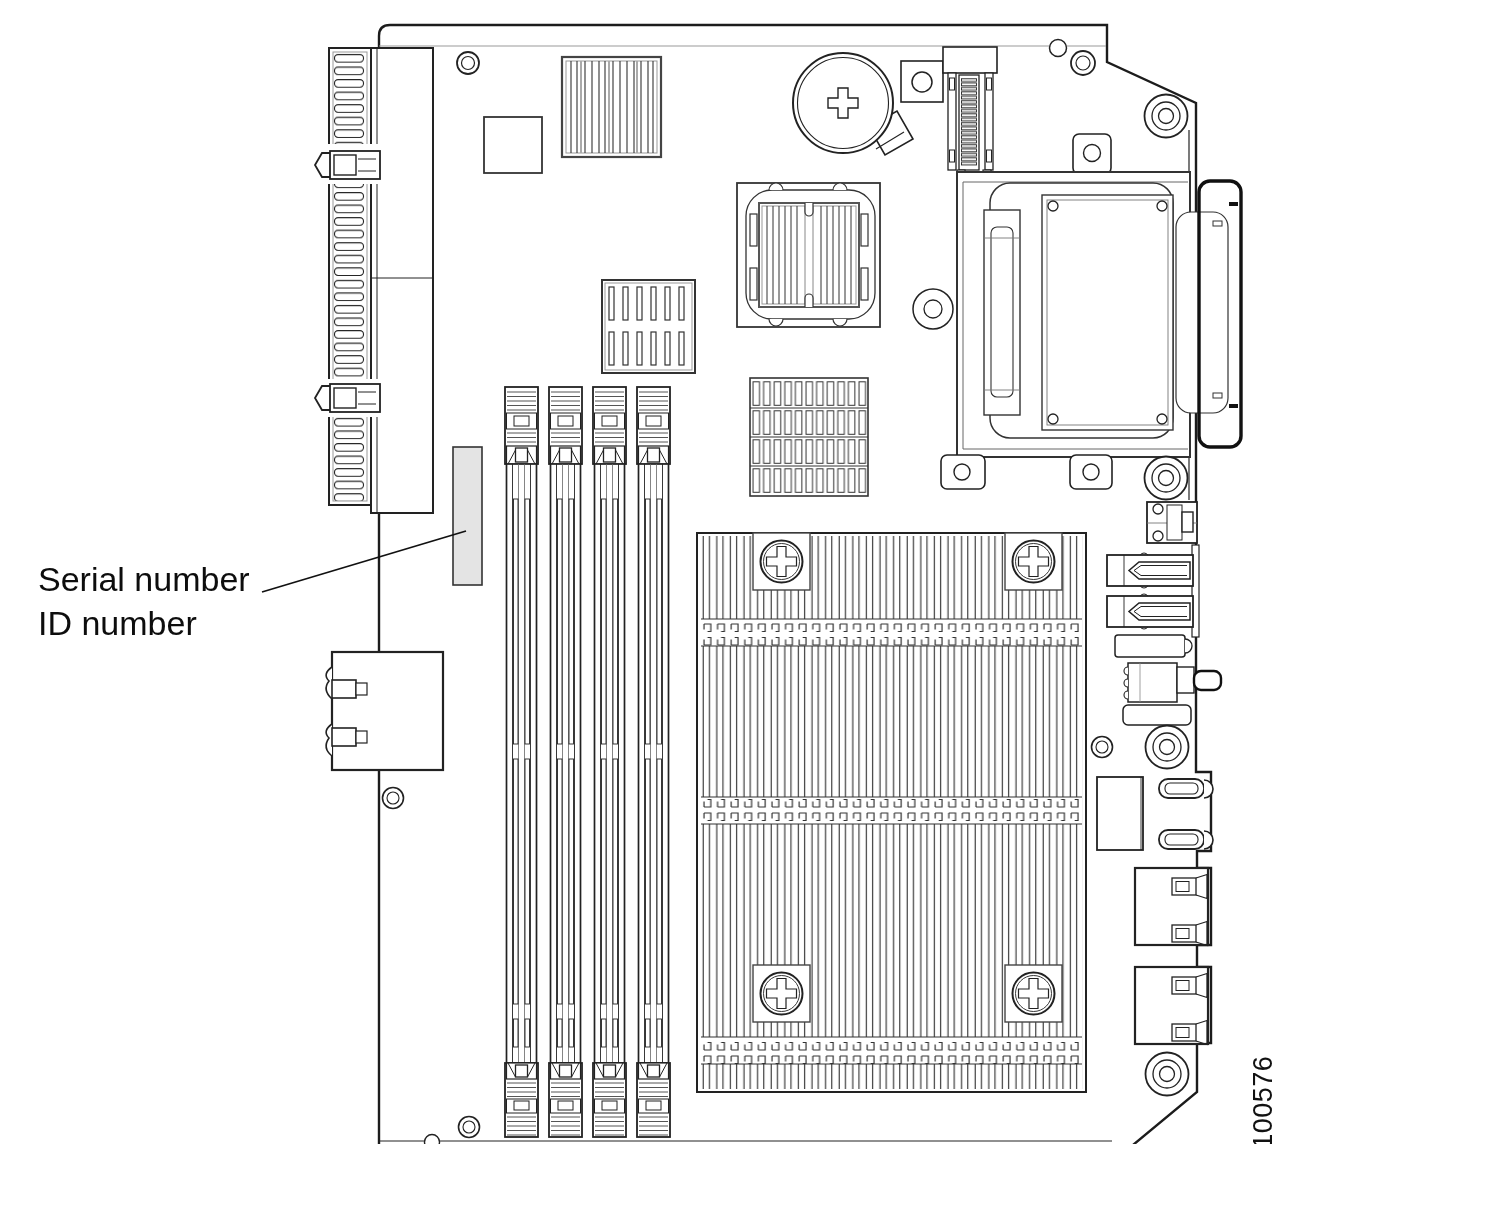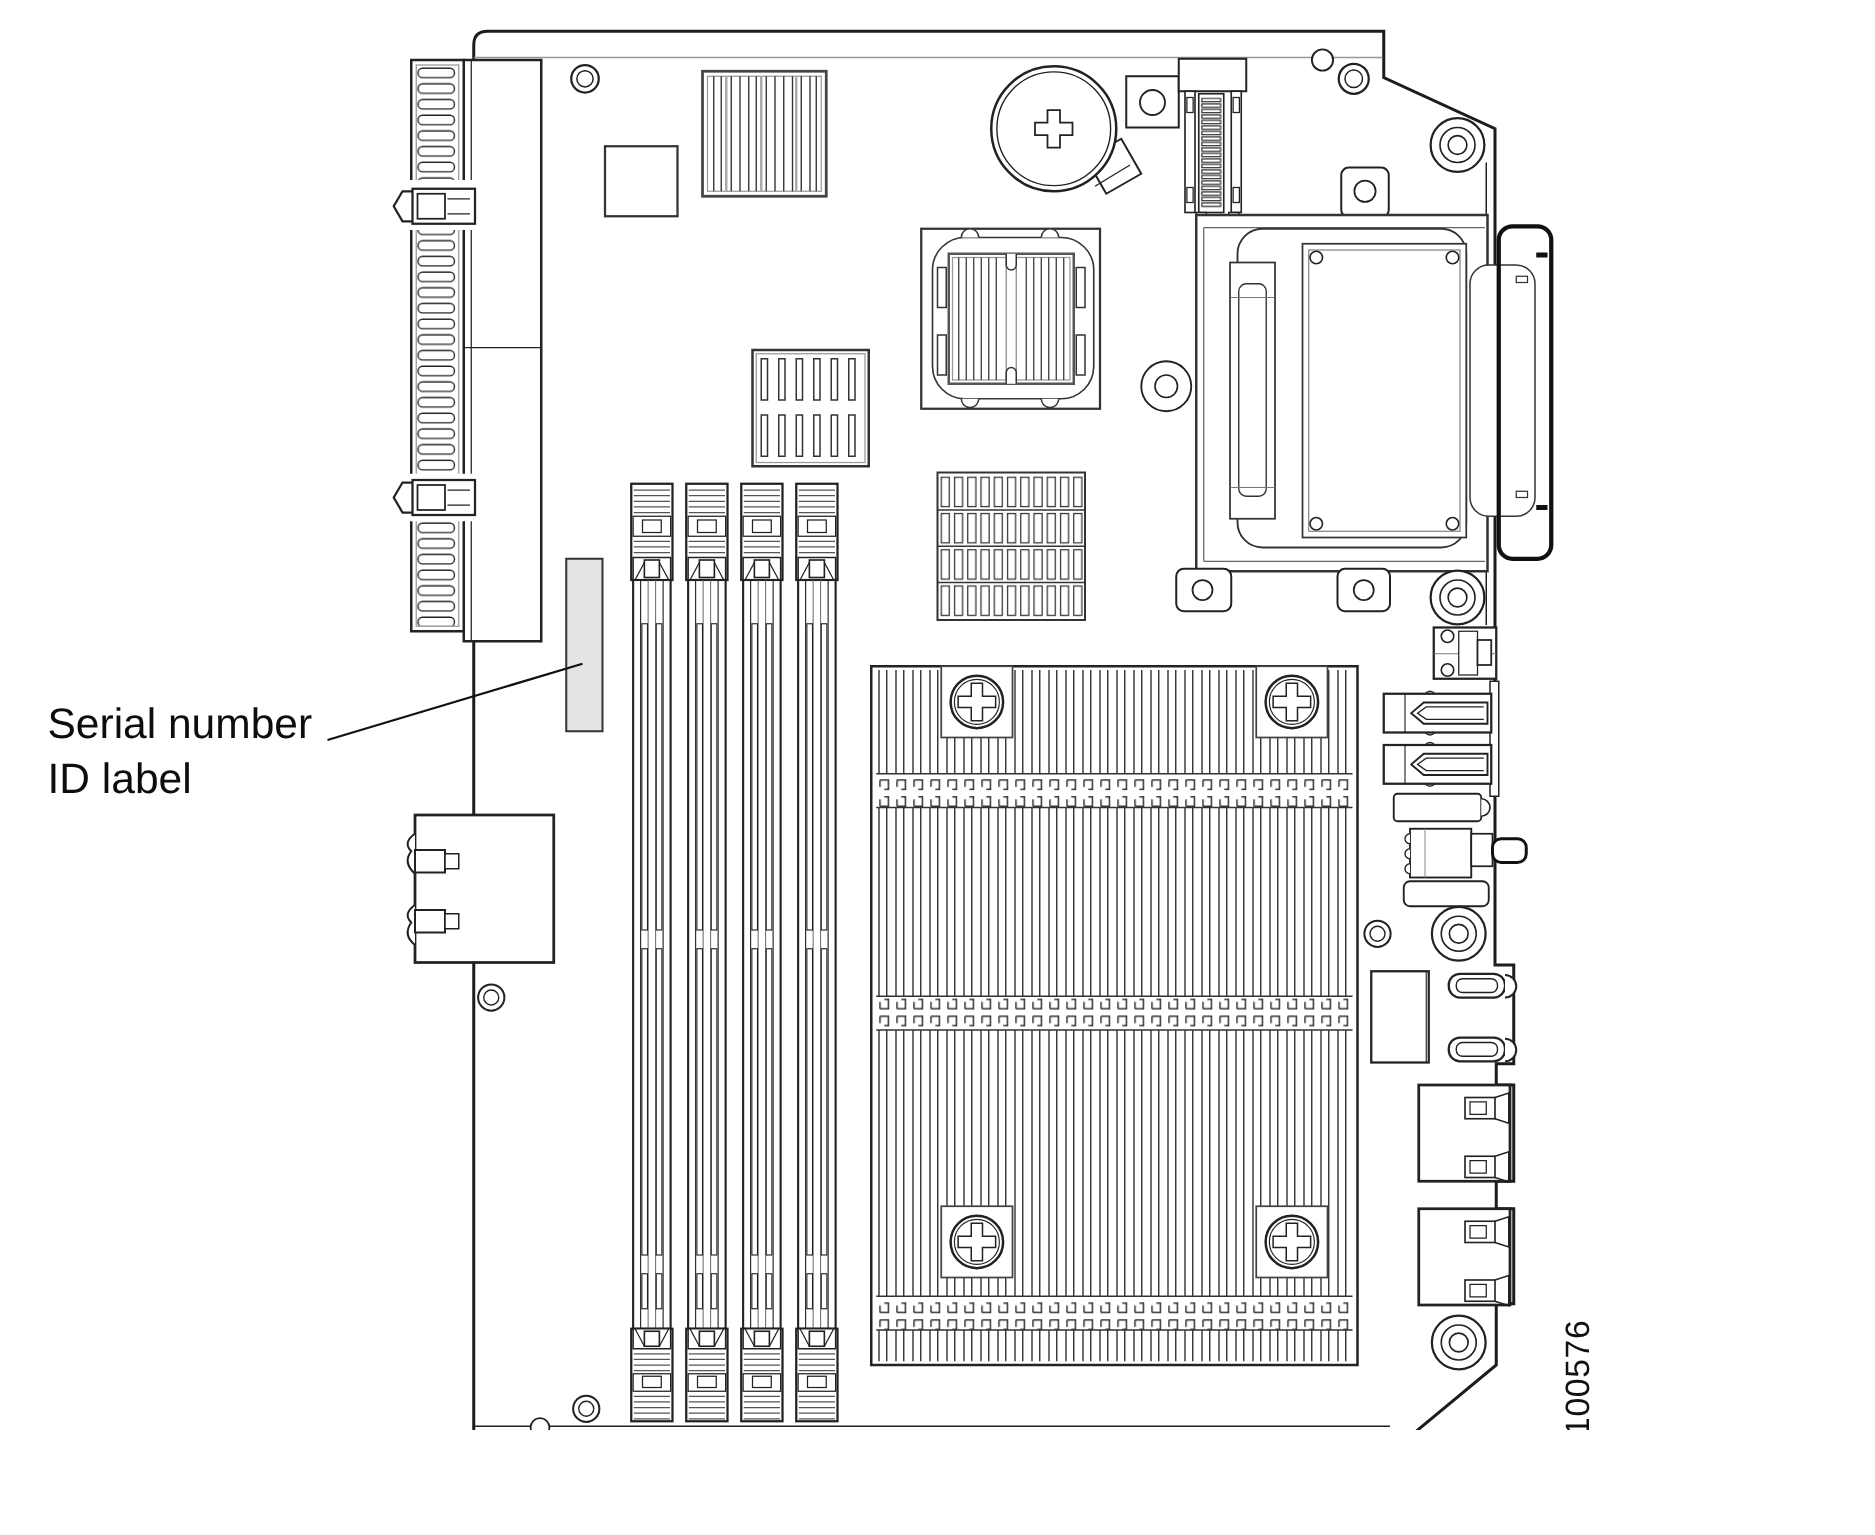--- a/index.html
+++ b/index.html
@@ -334,18 +334,18 @@
   </g>
 
   <use href="#dimm" x="505" y="387"></use>
   <use href="#dimm" x="549" y="387"></use>
   <use href="#dimm" x="593" y="387"></use>
   <use href="#dimm" x="637" y="387"></use>
 </svg>
 
 <div class="callout">
   <span>Serial number</span>
-  <span>ID label</span>
+  <span>ID number</span>
 </div>
 
 <div class="figid">g100576</div>
 
 </div>
 
 </body></html>

